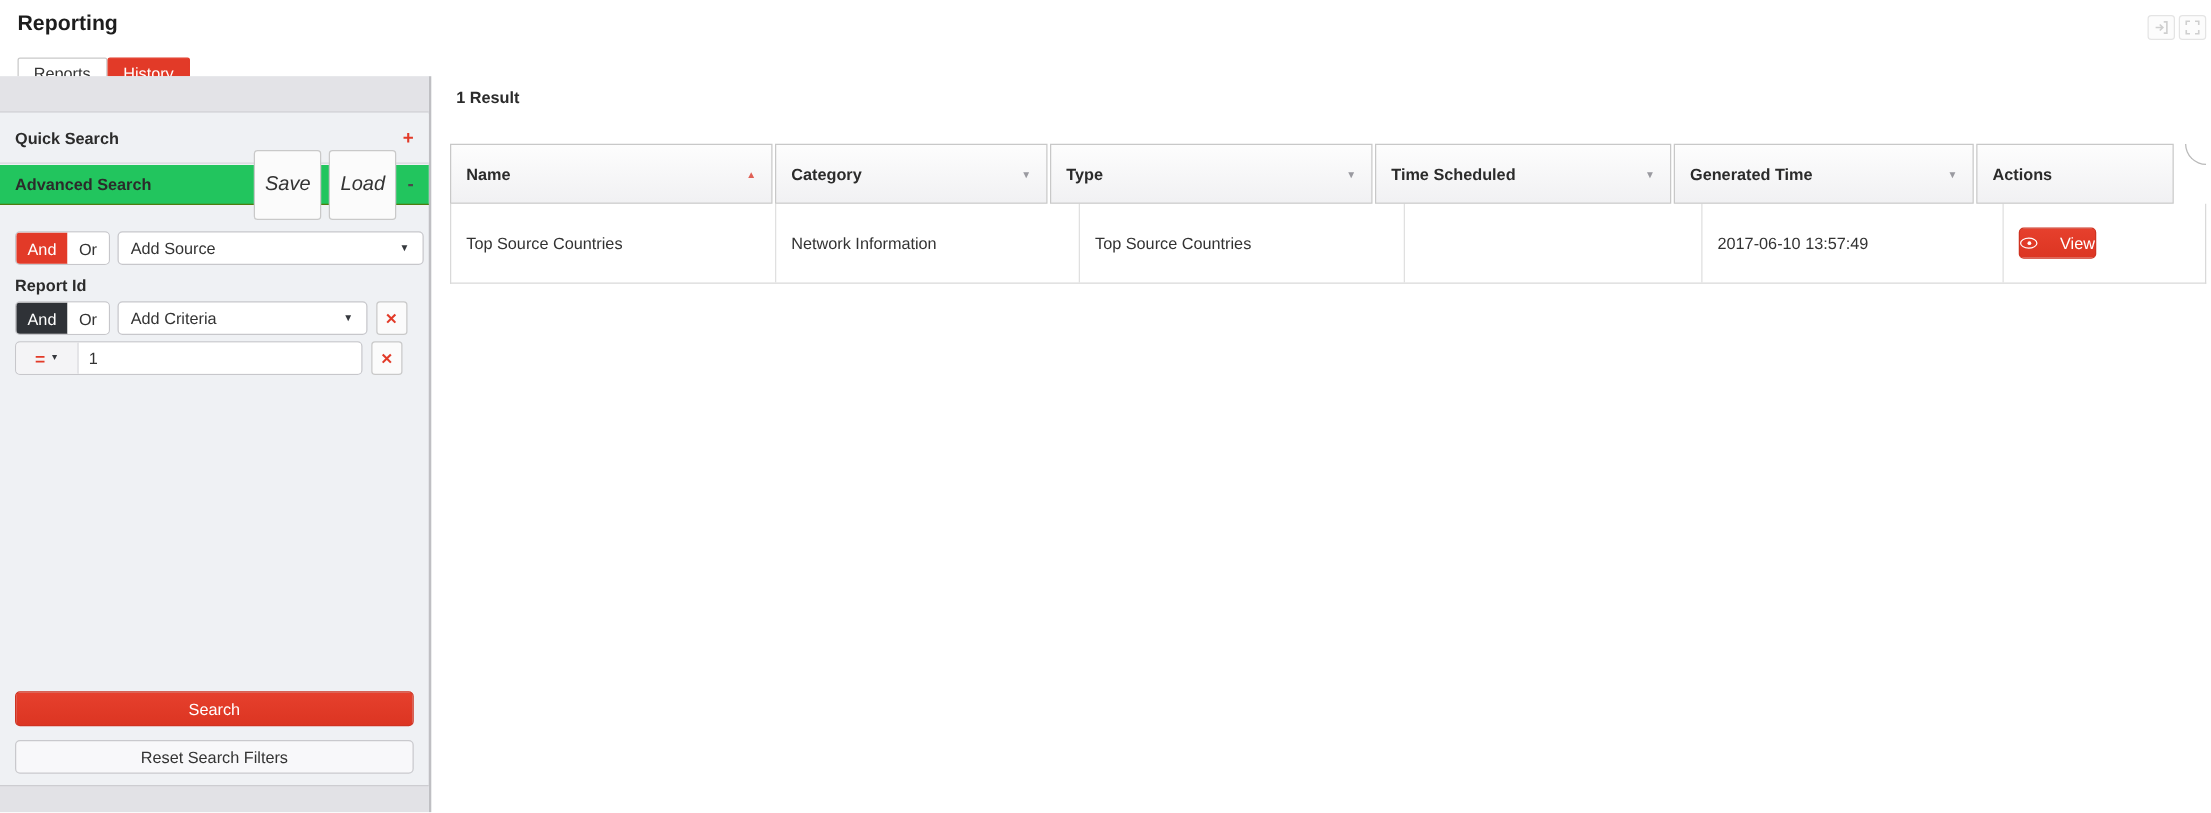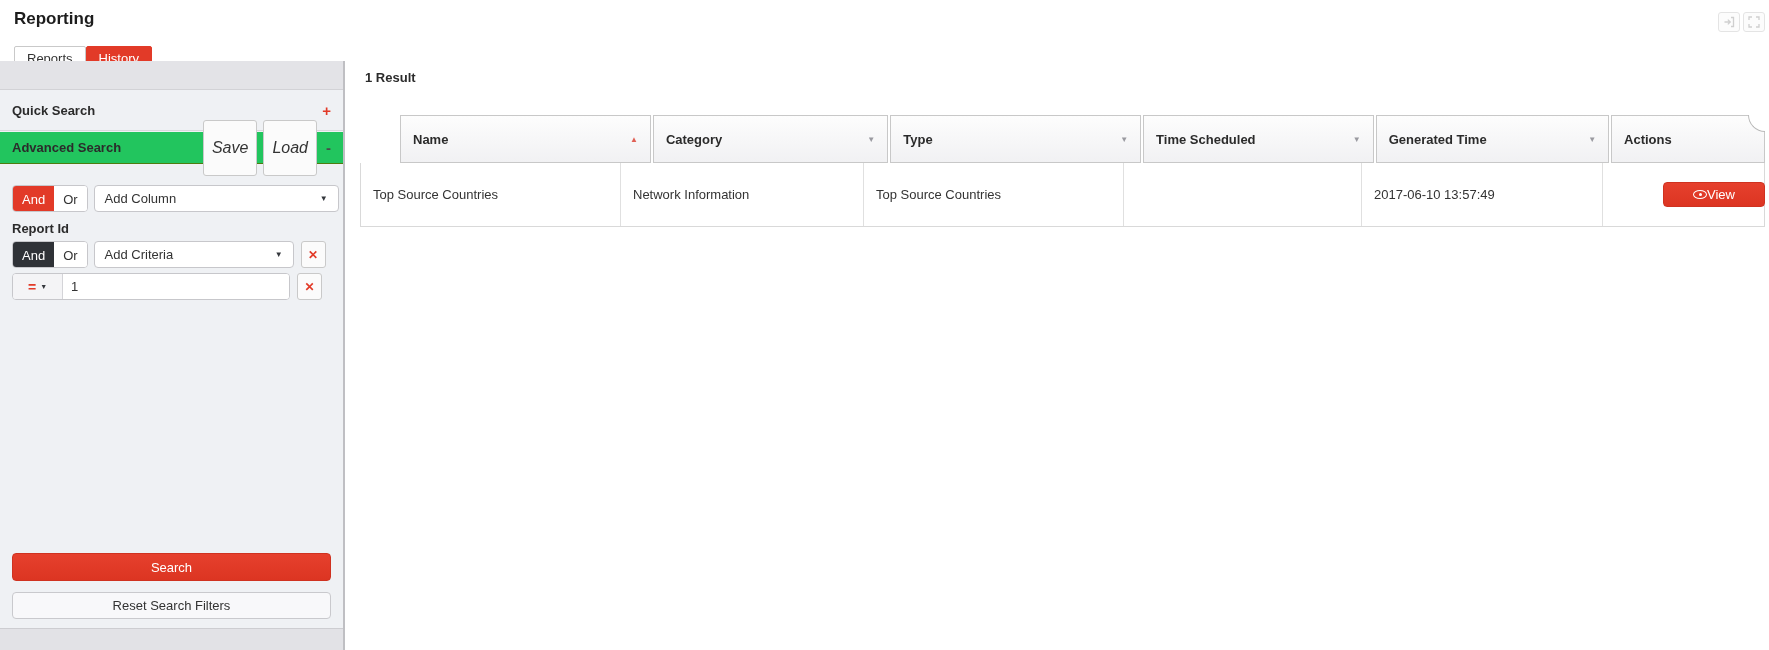--- a/index.html
+++ b/index.html
@@ -63,35 +63,35 @@
   .reset-btn { position:absolute; left:12px; top:531px; width:319px; height:27px;
                background:#f8f8fa; border:1px solid #c9c9cd; border-radius:4px; color:#333; font-size:13px;
                display:flex; align-items:center; justify-content:center; cursor:pointer; }
   .sb-bottomstrip { position:absolute; left:0; bottom:0; width:100%; height:22px;
                     background:#e2e2e6; border-top:1px solid #cdcdd1; }
 
   
   .main { position:absolute; left:347px; top:61px; right:0; bottom:0; background:#fff; }
   .result-count { position:absolute; left:18px; top:9px; font-size:13px; font-weight:bold; color:#2b2b2b; }
   .grid { position:absolute; left:13px; top:54px; width:1405px; }
-  .grid-header { position:relative; display:flex; gap:2px; height:48px;margin-left:40px; }
+  .grid-header { position:relative; display:flex; gap:2px; height:48px; }
   .gh-cell { position:relative; display:flex; align-items:center; padding:0 12px; font-size:13px; font-weight:bold;
              color:#2b2b2b; background:linear-gradient(#fdfdfd,#f1f1f3); border:1px solid #c8c8c8; cursor:pointer; }
   .gh-sort { margin-left:auto; font-size:8px; padding-left:8px; }
   .sort-asc { color:#e06055; }
   .sort-caret { color:#9a9aa0; }
-  .c-name{width:258px;} .c-cat{width:242px;} .c-type{width:258px;} .c-tsched{width:237px;} .c-gtime{width:240px;justify-content:flex-end;} .c-actions{width:158px;}
+  .c-name{width:258px;} .c-cat{width:218px;} .c-type{width:258px;} .c-tsched{width:237px;} .c-gtime{width:240px;justify-content:flex-end;} .c-actions{width:158px;}
   .curl { position:absolute; right:0; top:0; width:17px; height:17px; background:#fff;
           border-left:1px solid #b9b9b9; border-bottom:1px solid #b9b9b9; border-bottom-left-radius:100%; cursor:pointer; }
   .grid-row { display:flex; height:64px; background:#fff; border:1px solid #d9d9d9; border-top:none; }
   .gr-cell { display:flex; align-items:center; padding:0 12px; font-size:13px; color:#333; border-left:1px solid #e0e0e0; }
   .gr-cell:first-child { border-left:none; }
   .r-name{width:259px;} .r-cat{width:243px;} .r-type{width:260px;} .r-tsched{width:238px;} .r-gtime{width:241px;} .r-actions{width:162px;}
-  .view-btn { display:flex; align-items:center; gap:0; background:linear-gradient(#e6402d,#dc3522);
-              border:1px solid #cf3220; border-radius:4px; color:#fff; font-size:13px; padding:4px 29px; cursor:pointer;margin-left:48px; }
+  .view-btn { display:flex; align-items:center; gap:18px; background:linear-gradient(#e6402d,#dc3522);
+              border:1px solid #cf3220; border-radius:4px; color:#fff; font-size:13px; padding:4px 0; cursor:pointer; }
   .eye { position:relative; width:14px; height:9px; border:1px solid #fff; border-radius:50%; }
   .eye::after { content:""; position:absolute; left:50%; top:50%; width:3px; height:3px; margin:-1.5px 0 0 -1.5px;
                 background:#fff; border-radius:50%; }
 </style>
 </head>
 <body>
 
 <div id="app">
 
   <div class="page-title">Reporting</div>
@@ -130,21 +130,21 @@
       <span class="minus-icon">-</span>
     </div>
 
     <div class="builder">
       <div class="b-row row1">
         <div class="andor">
           <div class="opt on-red">And</div>
           <div class="opt off">Or</div>
         </div>
         <div class="select w-addcol">
-          <span>Add Column</span>
+          <span>Add Source</span>
           <span class="caret">▼</span>
         </div>
       </div>
 
       <div class="field-label">Report Id</div>
 
       <div class="b-row row2">
         <div class="andor">
           <div class="opt on-dark">And</div>
           <div class="opt off">Or</div>

